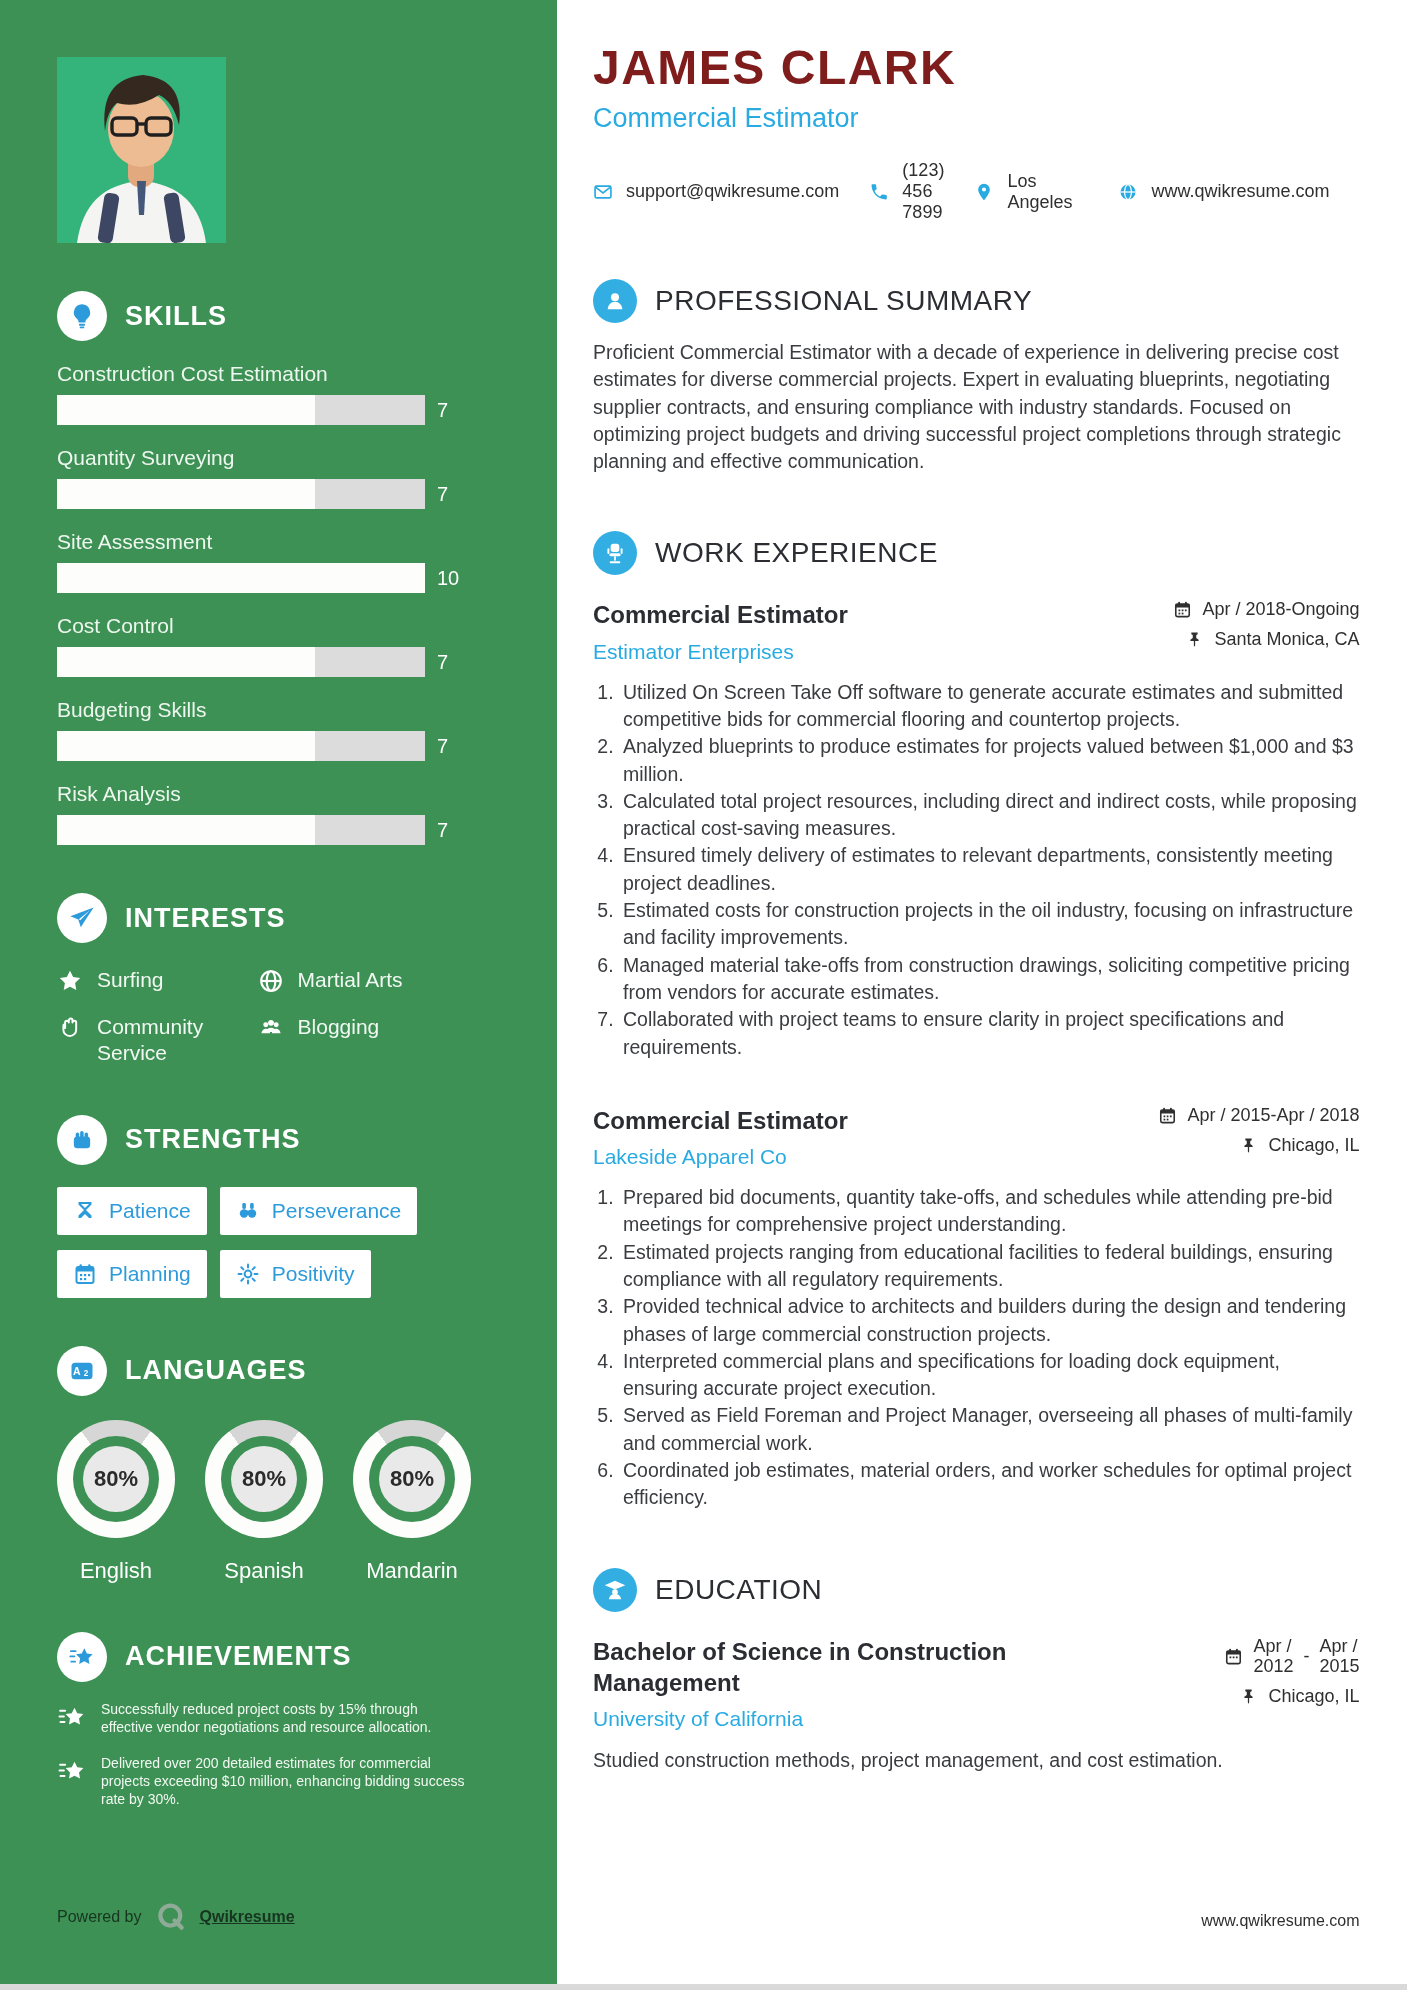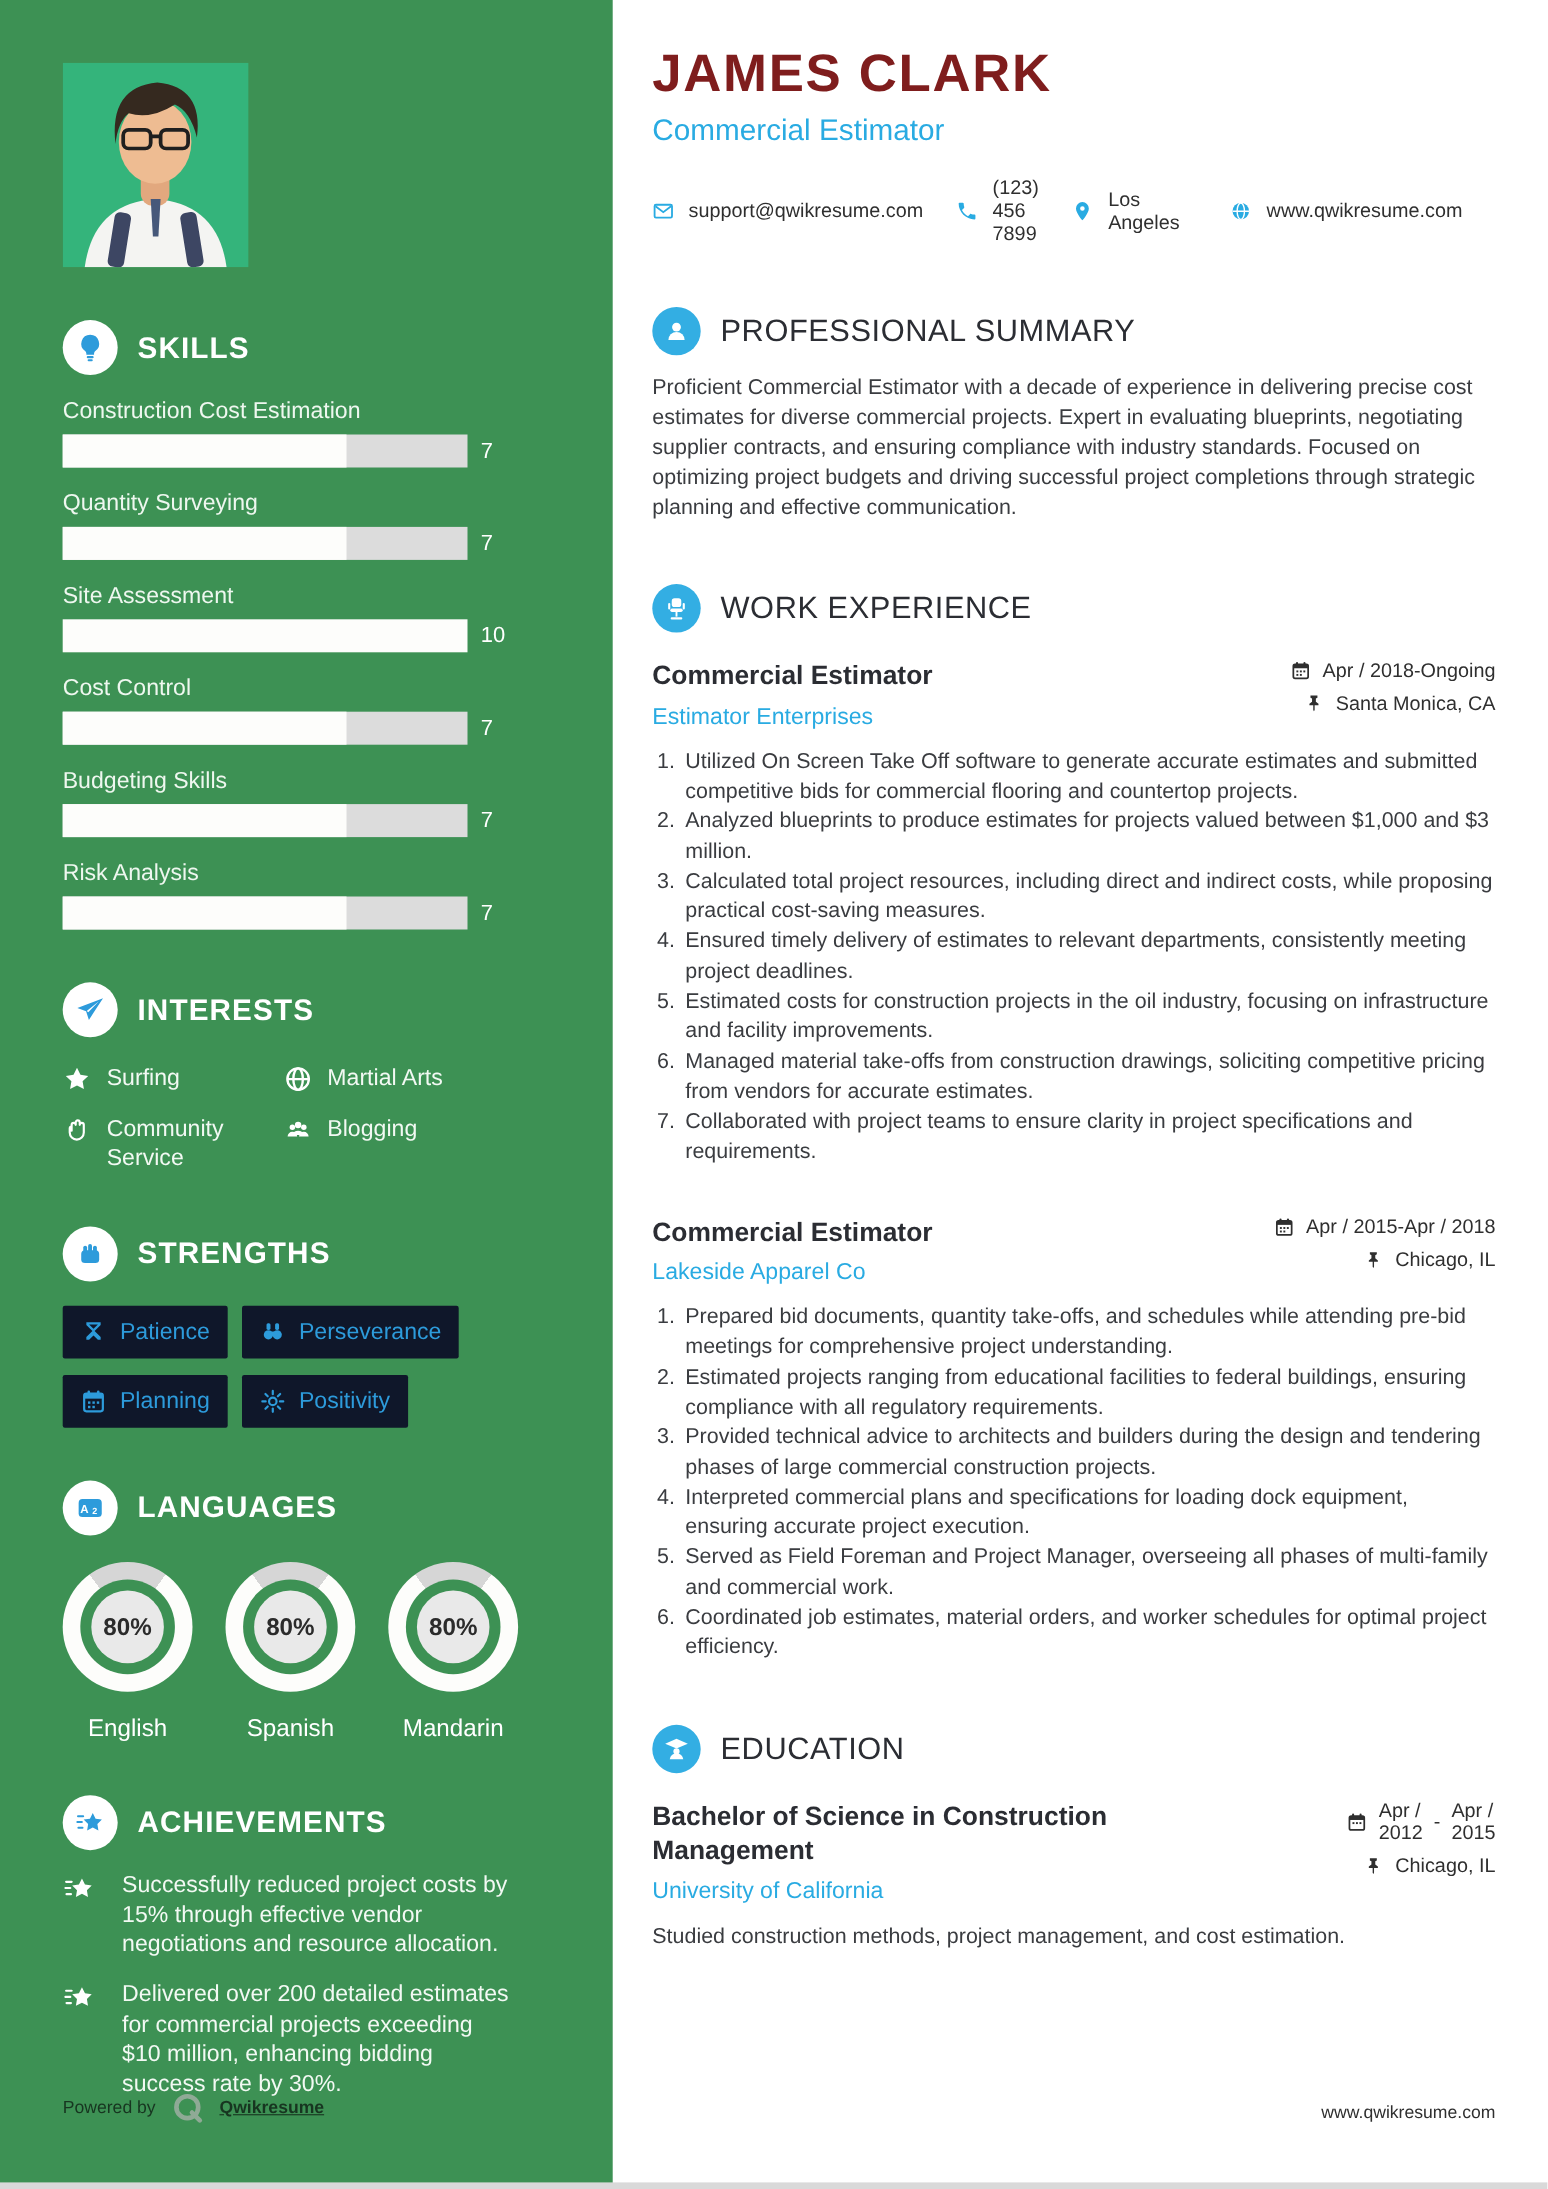--- a/index.html
+++ b/index.html
@@ -17,32 +17,32 @@
   .skill{margin-top:21px;}
   .skill-label{font-size:21px;color:#eef7ef;margin-bottom:9px;}
   .skill-row{display:flex;align-items:center;gap:12px;}
   .skill-bar{flex:1;height:30px;background:#dcdcdc;}
   .skill-fill{height:100%;background:#fdfdfb;}
   .skill-value{font-size:20px;color:#fff;min-width:28px;}
   .interests-grid{display:grid;grid-template-columns:1fr 1.1fr;gap:20px 12px;margin-top:24px;}
   .interest{display:flex;gap:14px;align-items:flex-start;font-size:21px;color:#f2f9f3;line-height:1.25;}
   .interest svg{width:26px;height:26px;flex:0 0 26px;margin-top:1px;color:#fff;}
   .chips{display:flex;flex-wrap:wrap;gap:15px 13px;margin-top:22px;}
-  .chip{background:#0f172a;display:flex;align-items:center;gap:12px;padding:12px 16px;
+  .chip{background:#ffffff;display:flex;align-items:center;gap:12px;padding:12px 16px;
         color:#2d9bdb;font-size:21px;border-radius:2px;}
   .chip svg{width:24px;height:24px;}
   .langs{display:flex;gap:30px;margin-top:24px;}
   .lang{display:flex;flex-direction:column;align-items:center;width:118px;}
   .donut{width:118px;height:118px;border-radius:50%;position:relative;
          display:flex;align-items:center;justify-content:center;}
   .donut::before{content:"";position:absolute;inset:16px;border-radius:50%;background:#3d9154;}
   .donut-center{position:relative;width:66px;height:66px;border-radius:50%;background:#e9e9e9;
                 color:#2b2b2b;font-weight:bold;font-size:22px;display:flex;align-items:center;justify-content:center;}
   .lang-label{margin-top:20px;font-size:22px;color:#fff;}
-  .ach-item{display:flex;gap:24px;margin-top:18px;font-size:21px;line-height:1.3;color:#f2f9f3;}
+  .ach-item{display:flex;gap:14px;margin-top:18px;font-size:14px;line-height:1.3;color:#f2f9f3;}
   .ach-item svg{width:30px;height:30px;flex:0 0 30px;margin-top:2px;color:#fff;}
   .side-footer{position:absolute;left:57px;bottom:56px;display:flex;align-items:center;gap:12px;
                font-size:16px;color:#173520;}
   .side-footer svg{width:34px;height:34px;}
   .side-footer .brand{color:#173520;font-weight:bold;text-decoration:underline;}
   
   .main{flex:1;padding:40px 62px 0 36px;box-sizing:border-box;color:#2b2d33;position:relative;}
   .name{font-size:48px;font-weight:bold;letter-spacing:1.5px;color:#7f1d1d;}
   .role{font-size:27px;color:#29abe2;margin-top:8px;}
   .contacts{margin-top:26px;display:flex;flex-direction:row;gap:16px;font-size:18px;color:#2f2f2f;}

